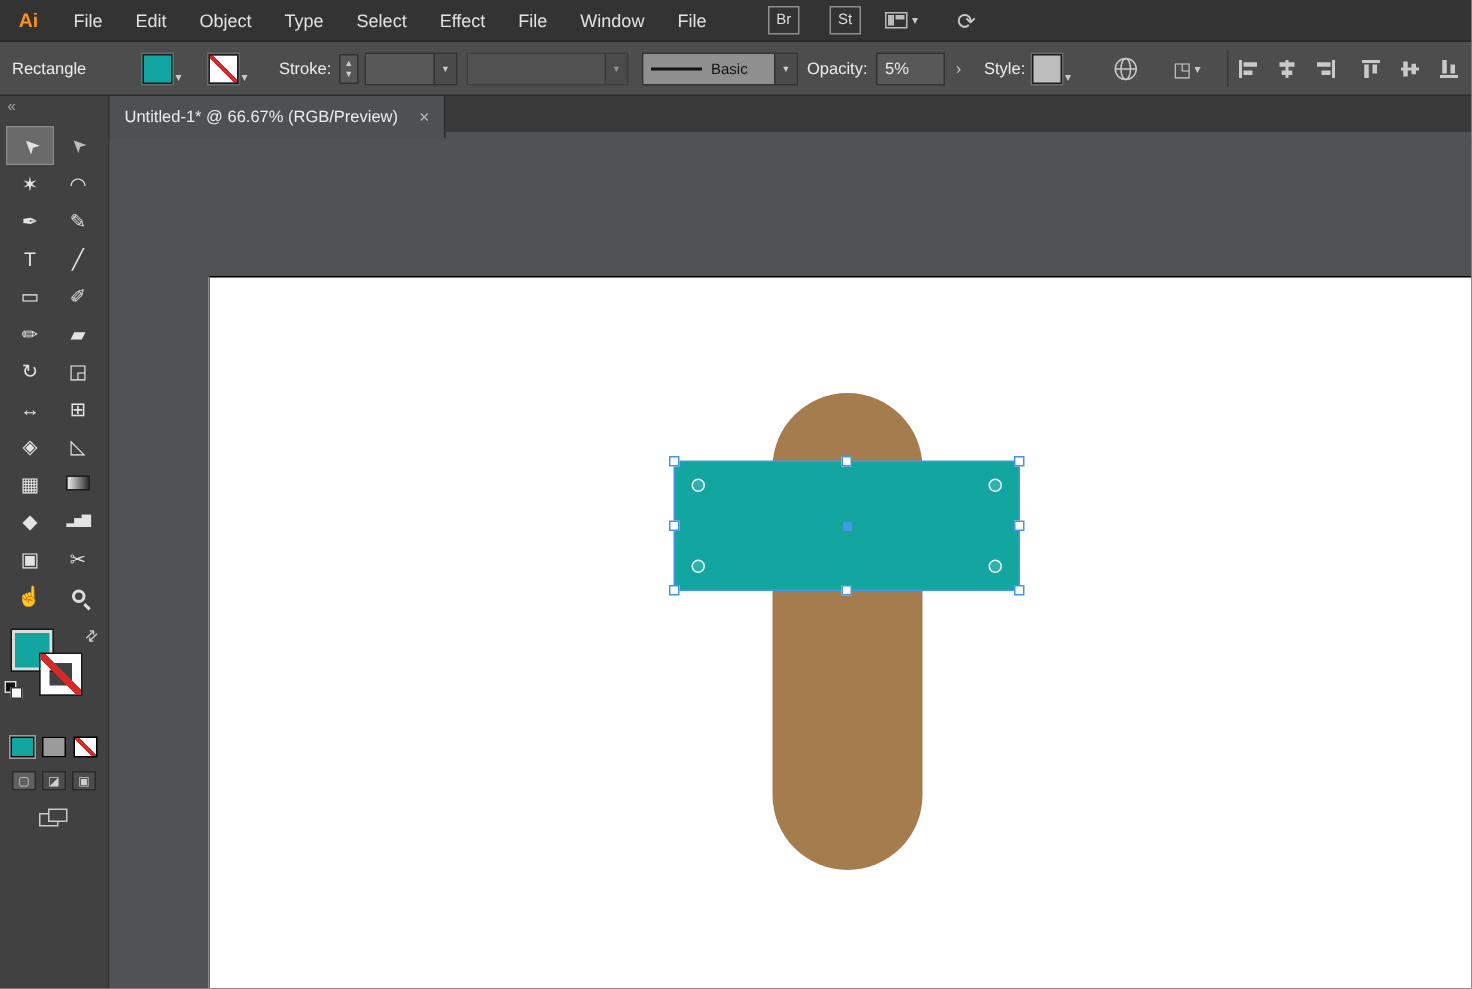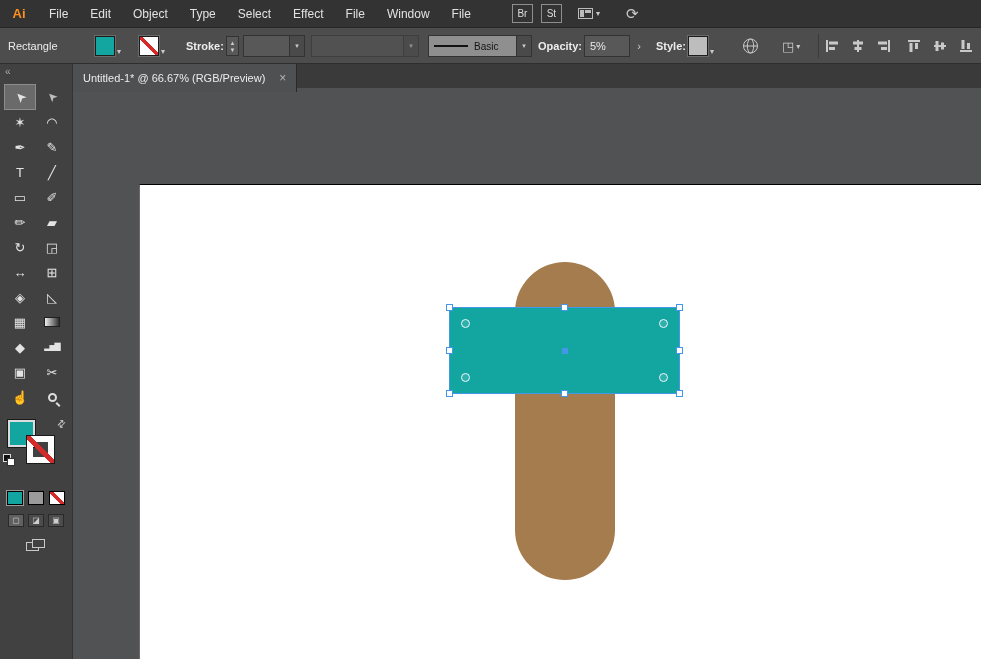--- a/index.html
+++ b/index.html
@@ -4,33 +4,33 @@
 <style>
   *{box-sizing:border-box;margin:0;padding:0}
   html,body{width:981px;height:659px;overflow:hidden}
   body{font-family:"Liberation Sans",sans-serif;background:#2b2b2b}
   .app{position:relative;width:981px;height:659px;background:#505254;overflow:hidden;color:#d6d6d6;font-size:12px}
 
   
   .menubar{position:absolute;top:0;left:0;right:0;height:28px;background:#333333;border-bottom:1px solid #262626;display:flex;align-items:center}
   .logo{width:38px;height:28px;display:flex;align-items:center;justify-content:center;color:#ff8f1f;font-weight:bold;font-size:13px}
   .menu-item{padding:0 11px;height:28px;display:flex;align-items:center;color:#e2e2e2;cursor:default}
-  .mbtn{width:21px;height:19px;border:1px solid #8e8e8e;color:#ddd;font-size:10px;display:flex;align-items:center;justify-content:center;margin-left:8px}
+  .mbtn{width:21px;height:19px;border:1px solid #8e8e8e;color:#ddd;font-size:10px;display:flex;align-items:center;justify-content:center;margin-left:20px}
   .mbtn.first{margin-left:30px}
   .ws{display:flex;align-items:center;margin-left:16px;gap:3px}
   .ws-icon{width:15px;height:11px;border:1px solid #bbb;position:relative;display:inline-block}
   .ws-icon::before{content:"";position:absolute;left:1px;top:1px;width:4px;height:7px;background:#bbb}
   .ws-icon::after{content:"";position:absolute;right:1px;top:1px;width:6px;height:3px;background:#bbb}
   .chev{font-size:8px;color:#c9c9c9}
   .touch{margin-left:26px;font-size:15px;color:#c9c9c9}
 
   
   .controlbar{position:absolute;top:28px;left:0;right:0;height:36px;background:#4d4d4d;border-bottom:1px solid #2e2e2e}
   .controlbar .lab{position:absolute;top:50%;transform:translateY(-50%);color:#ececec;font-size:11px}
-  .controlbar .lab.b{font-weight:bold}
+  .controlbar .lab.b{font-weight:normal}
   .swwrap{position:absolute;top:8px;display:flex;align-items:flex-end;gap:2px}
   .swatch{width:20px;height:20px;border:1px solid #1d1d1d;box-shadow:0 0 0 1px #6a6a6a}
   .swatch.stroke-none{background:linear-gradient(45deg,#fff 44%,#d42a2a 44%,#d42a2a 56%,#fff 56%)}
   .stepper{position:absolute;left:226px;top:8px;width:13px;height:20px;background:#585858;border:1px solid #333;display:flex;flex-direction:column;align-items:center;justify-content:center;gap:1px}
   .stepper span{font-size:6px;line-height:6px;color:#ccc}
   .combo{position:absolute;top:7px;height:22px;background:#585858;border:1px solid #333;display:flex;align-items:center}
   .combo .val{flex:1;padding:0 5px;font-size:11px;color:#e8e8e8;white-space:nowrap;overflow:hidden}
   .combo .dd{width:15px;align-self:stretch;background:#4a4a4a;border-left:1px solid #333;display:flex;align-items:center;justify-content:center;font-size:7px;color:#ccc}
   .combo.disabled{background:#565656;opacity:.55}
   .combo.brush .inner{flex:1;display:flex;align-items:center;background:#8f8f8f;align-self:stretch;padding:0 5px;gap:6px}

